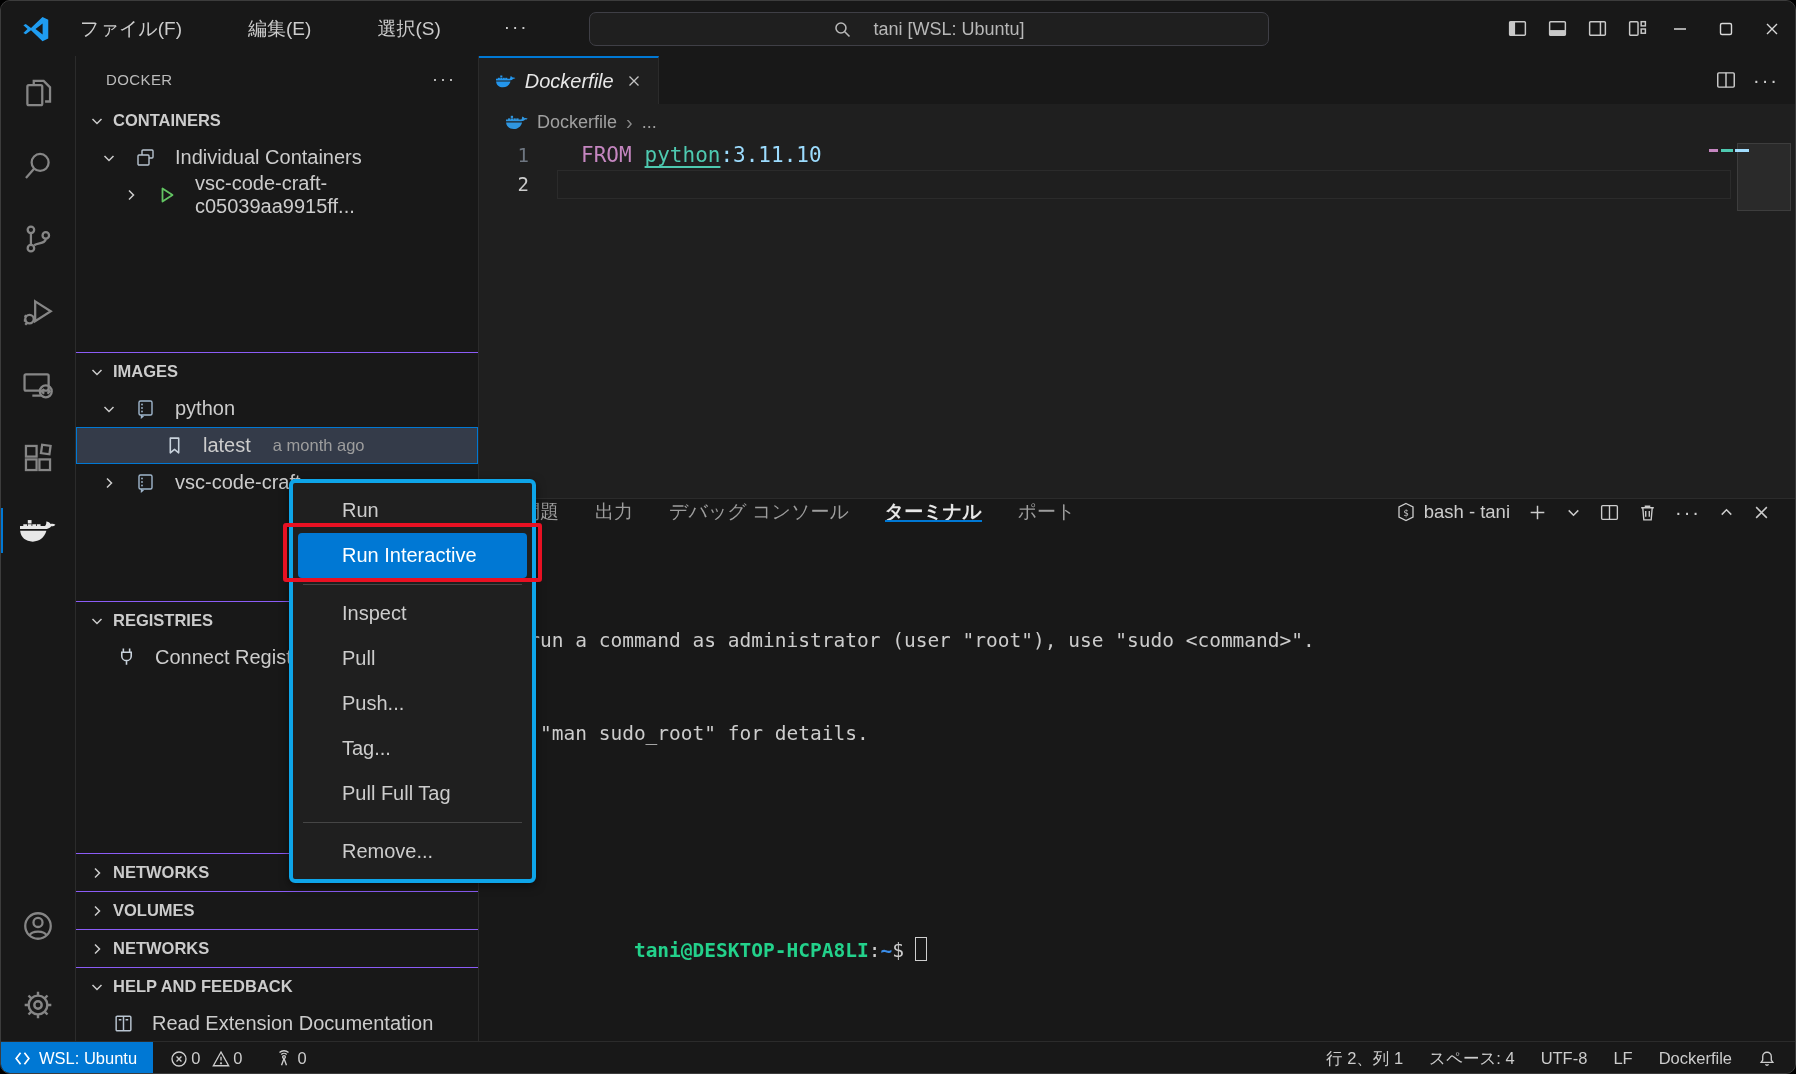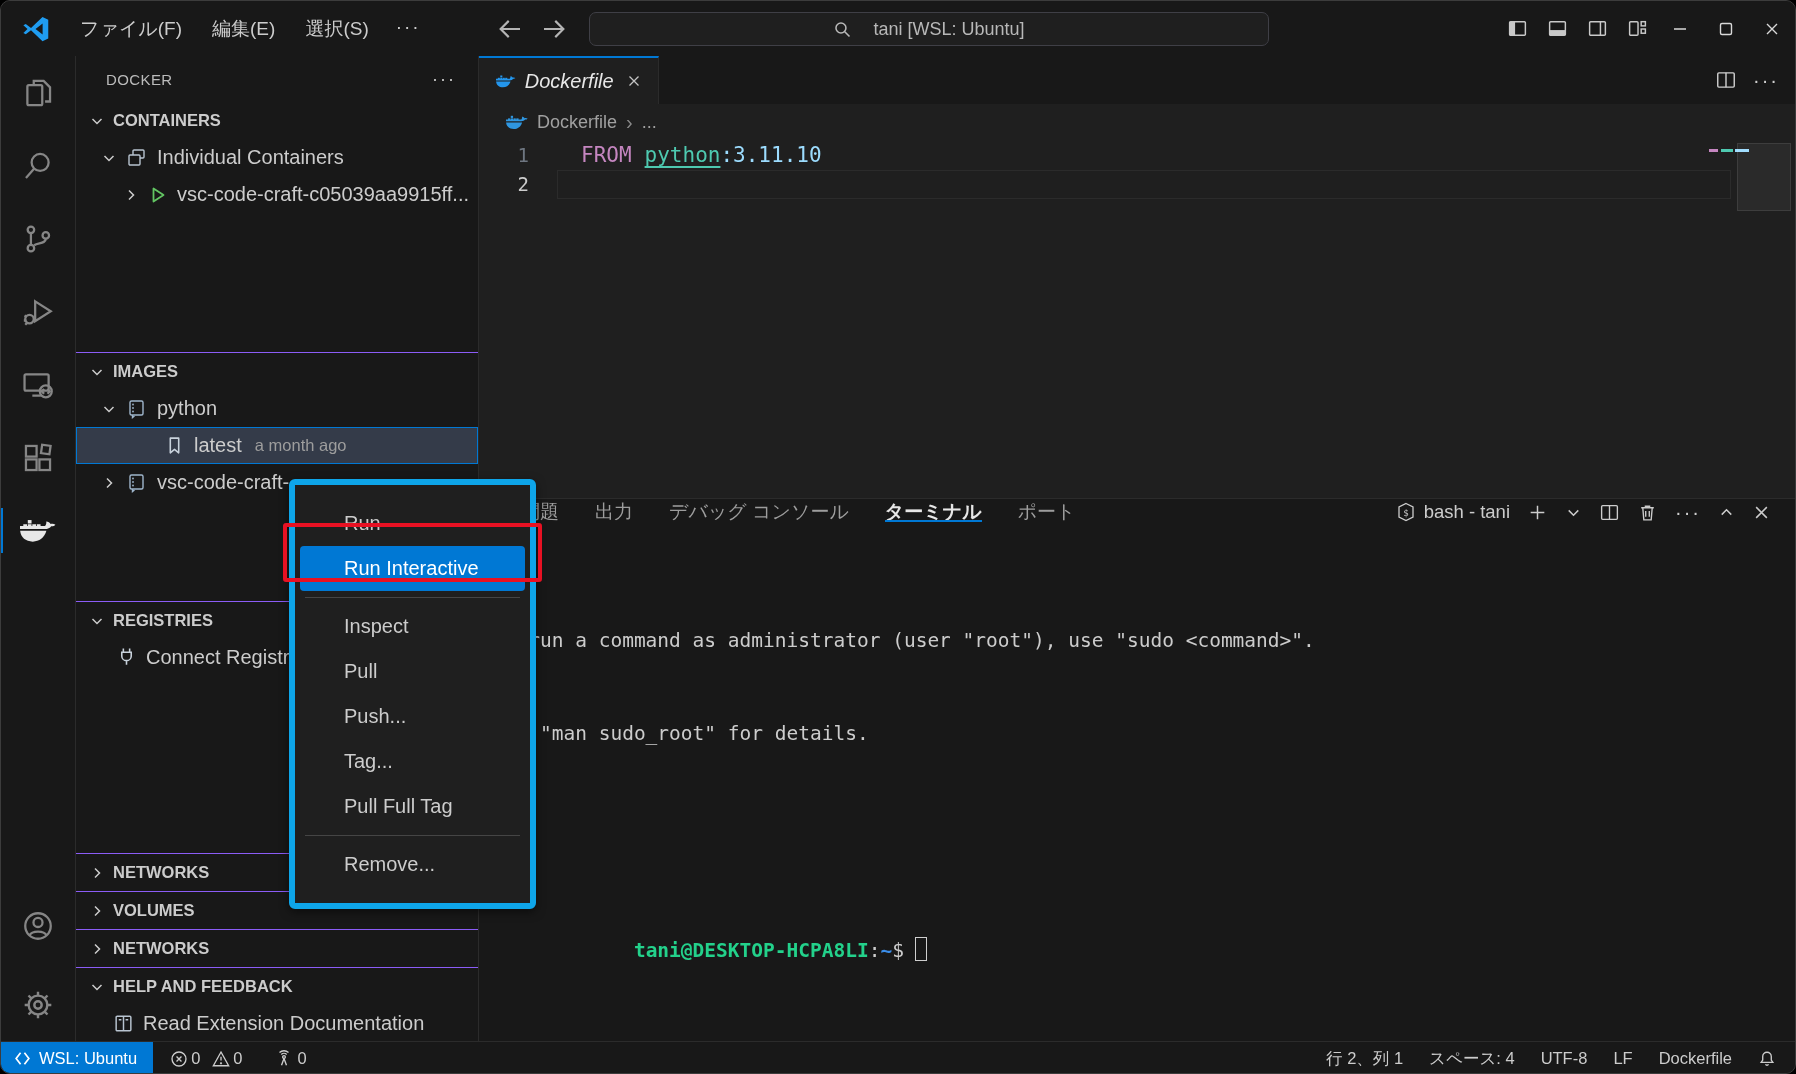--- a/index.html
+++ b/index.html
@@ -8,21 +8,21 @@
   #window {
     position:relative; width:1796px; height:1074px; background:#1f1f1f;
     border-radius:10px; overflow:hidden; border:1px solid #3c3c3c;
   }
   svg { display:block; }
   .ic { display:inline-flex; align-items:center; justify-content:center; }
 
   
   .titlebar { height:55px; background:#181818; display:flex; align-items:center; position:relative; }
   .tb-logo { width:30px; height:30px; margin-left:20px; }
-  .tb-menus { display:flex; align-items:flex-start; margin-left:14px; font-size:19px; color:#cccccc; }
+  .tb-menus { display:flex; align-items:flex-start; margin-left:14px; font-size:19px; color:#cccccc;gap:36px; }
   .tb-menu { padding:6px 15px; border-radius:6px; cursor:default; }
   .tb-more { padding:6px 12px; letter-spacing:2px; color:#cccccc; font-size:19px; }
   .tb-arrows { display:flex; gap:14px; margin-left:62px; color:#b4b4b4; }
   .tb-arrow { width:30px; height:30px; }
   .cmd-center {
     position:absolute; left:588px; top:11px; width:680px; height:34px;
     background:#1f1f1f; border:1px solid #3f3f46; border-radius:7px;
     display:flex; align-items:center; justify-content:center; gap:21px;
     color:#b8b8b8; font-size:18px;
   }
@@ -40,21 +40,21 @@
   .act-item.active::before { content:""; position:absolute; left:0; top:14px; bottom:14px; width:2px; background:#0078d4; }
   .act-bottom { margin-top:auto; margin-bottom:6px; }
 
   
   .sidebar { width:403px; background:#181818; border-right:1px solid #2b2b2b; display:flex; flex-direction:column; overflow:hidden; font-size:20px; }
   .sb-title { height:46px; display:flex; align-items:center; padding:0 14px 0 30px; font-size:15px; color:#bbbbbb; letter-spacing:.4px; }
   .sb-title-more { margin-left:auto; letter-spacing:2px; color:#cccccc; font-size:18px; padding:2px 8px; }
   .sb-section { border-top:1px solid #8b5cf6; }
   .sb-section.noline { border-top:none; }
   .sb-header { height:37px; display:flex; align-items:center; gap:8px; padding-left:13px; font-weight:700; font-size:16.5px; color:#cccccc; }
-  .sb-row { height:37px; display:flex; align-items:center; gap:9px; color:#cccccc; }
+  .sb-row { height:37px; display:flex; align-items:center; gap:18px; color:#cccccc; }
   .chev { color:#cccccc; flex:0 0 auto; }
   .lvl1 { padding-left:25px; }
   .lvl2 { padding-left:47px; }
   .lvl2b { padding-left:88px; }
   .row-sel { background:#343b49; outline:1px solid #0078d4; outline-offset:-1px; }
   .age { color:#9d9d9d; font-size:16.5px; margin-left:4px; }
   .helpwrap { flex:1; overflow:hidden; }
   .tree-ic { flex:0 0 auto; color:#8fa8c4; }
   .play-ic { color:#62c462; }
 
@@ -102,22 +102,22 @@
   
   .statusbar { height:34px; background:#181818; border-top:1px solid #2b2b2b; display:flex; align-items:center; font-size:16.5px; color:#cccccc; }
   .st-remote { height:100%; background:#0078d4; color:#ffffff; display:flex; align-items:center; gap:8px; padding:0 16px 0 13px; }
   .st-item { display:flex; align-items:center; gap:5px; padding:0 9px; height:100%; }
   .st-group { display:flex; align-items:center; gap:3px; }
   .st-right { margin-left:auto; display:flex; align-items:center; gap:8px; padding-right:10px; }
 
   
   .ctxmenu {
     position:absolute; left:288px; top:478px; width:247px; z-index:50;
-    background:#1f1f1f; border:6px solid #0ea5e9; border-radius:6px;
-    box-shadow:0 3px 10px rgba(0,0,0,.5); padding:16px 0; font-size:20px; color:#cccccc;
+    background:#1f1f1f; border:4px solid #0ea5e9; border-radius:6px;
+    box-shadow:0 3px 10px rgba(0,0,0,.5); padding:5px 0; font-size:20px; color:#cccccc;
   }
   .mi { height:45px; display:flex; align-items:center; padding-left:44px; margin:0 5px; border-radius:4px; }
   .mi.hl { background:#0078d4; color:#ffffff; }
   .msep { height:1px; background:#454545; margin:6px 10px; }
   .redbox { position:absolute; left:282px; top:522px; width:259px; height:59px; border:4px solid #e81123; border-radius:3px; z-index:60; pointer-events:none; }
 </style>
 </head>
 <body>
 
 <svg width="0" height="0" style="position:absolute">

